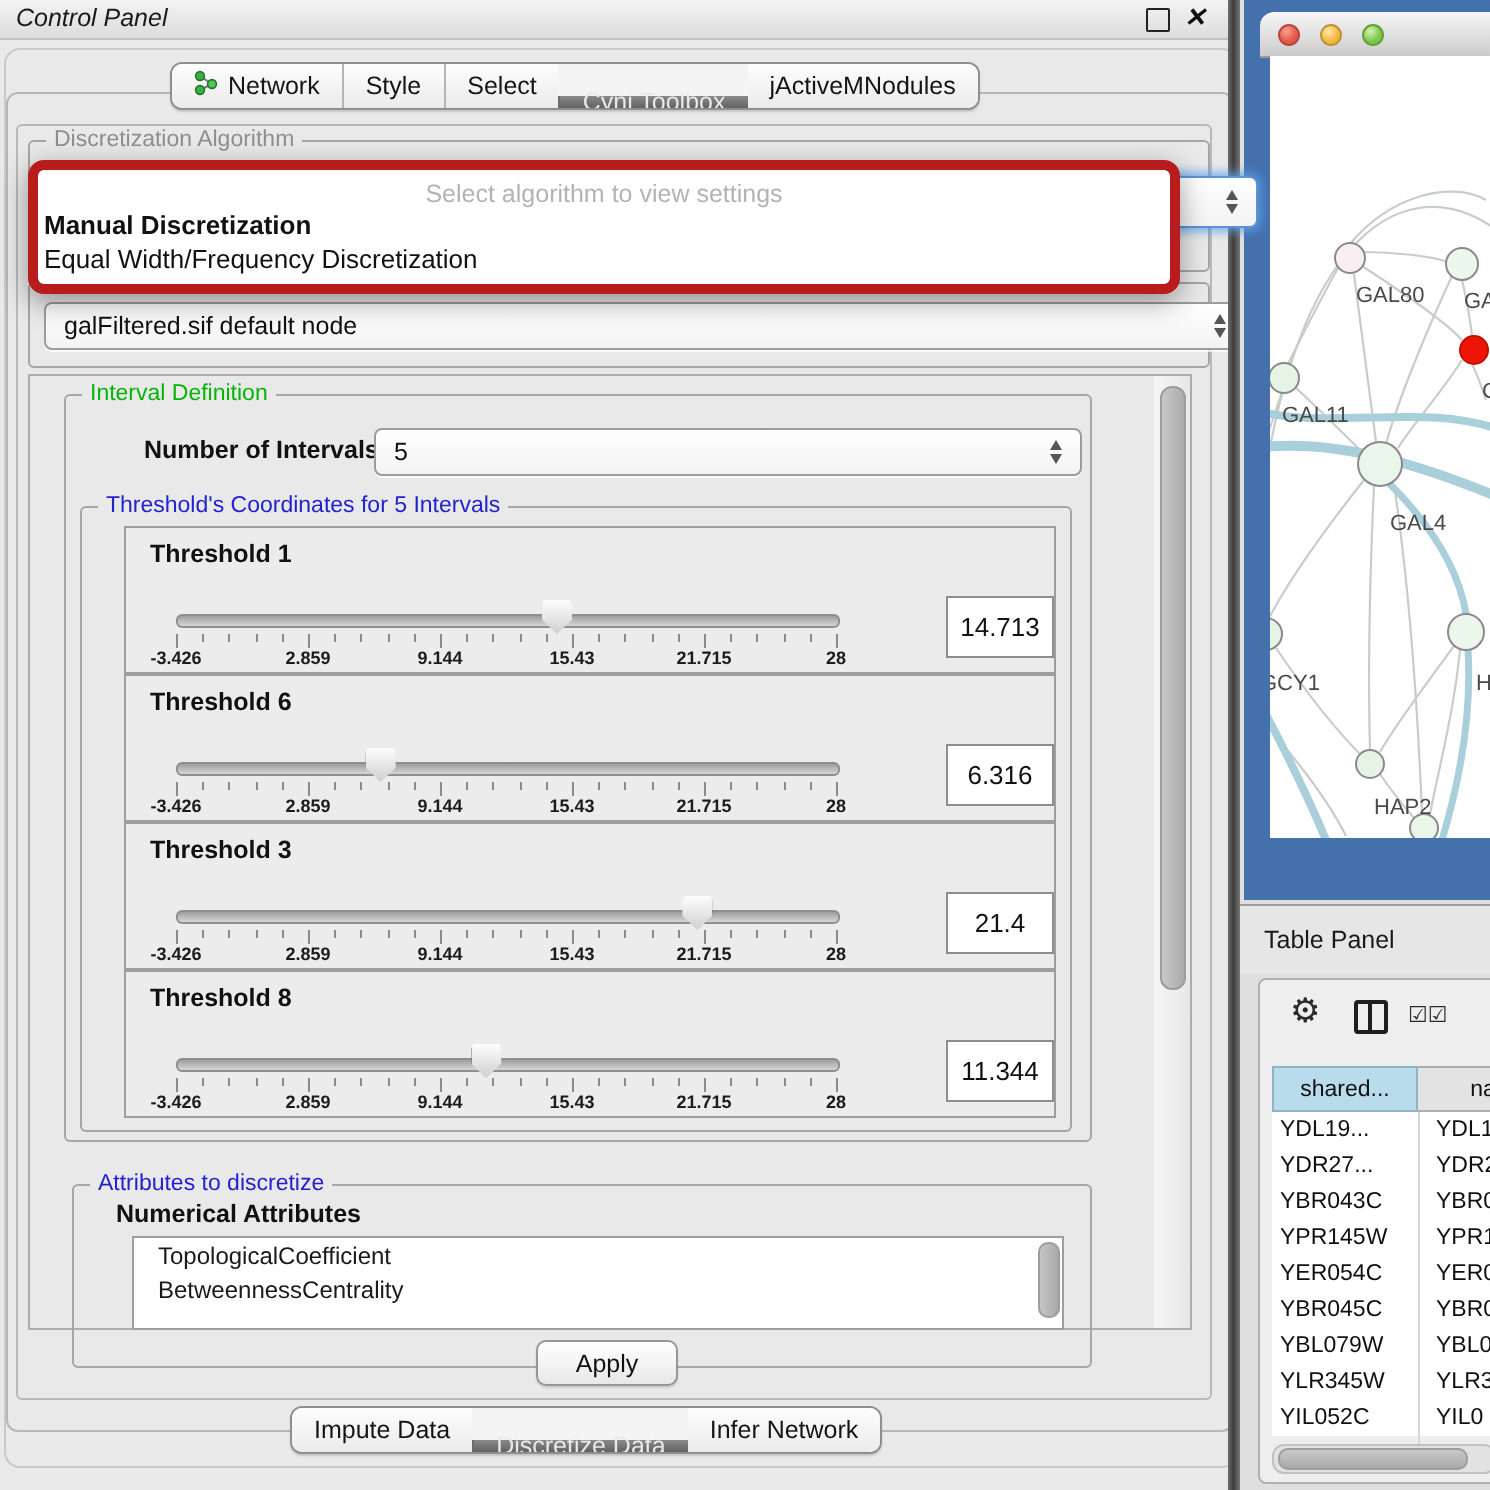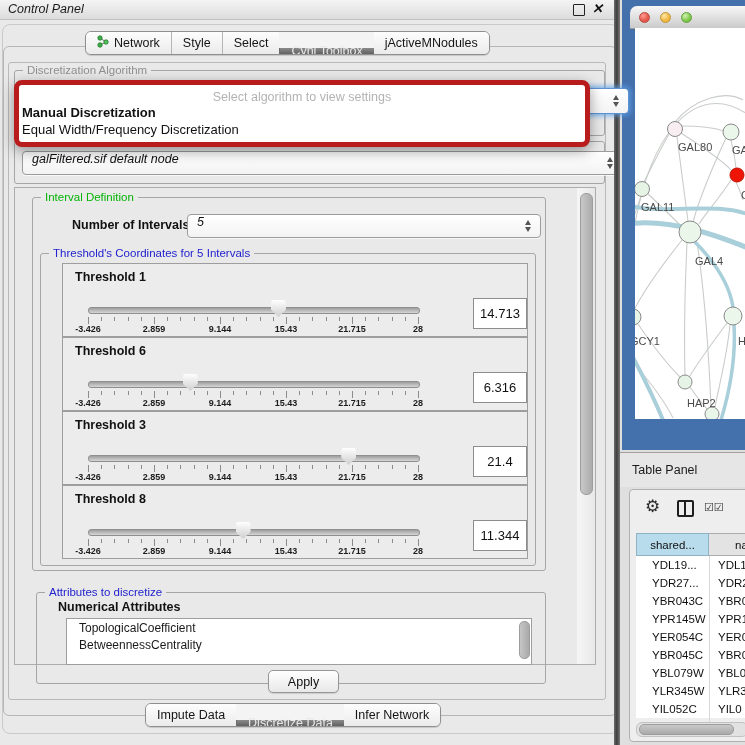--- a/index.html
+++ b/index.html
@@ -31,21 +31,21 @@
   
   .outer-panel{left:8px;top:62px;width:596px;height:636px;border:1px solid #b9b9b9;border-radius:3px;}
 
   
   .group{border:1px solid #a6a6a6;border-radius:3px;}
   .group-label{position:absolute;top:-7px;left:8px;padding:0 4px;background:#e9e9e9;font-size:11.5px;}
   .lbl-gray{color:#8f8f8f;} .lbl-green{color:#06b406;} .lbl-blue{color:#2222cf;} .lbl-dark{color:#222;}
 
   
   .combo{background:linear-gradient(#ffffff,#f3f3f3);border:1px solid #9c9c9c;border-radius:4px;
-    font-size:12.5px;display:flex;padding:0 20px 0 9px;box-shadow:0 1px 0 rgba(255,255,255,.7);font-style:italic;}
+    font-size:12.5px;display:flex;align-items:center;padding:0 20px 0 9px;box-shadow:0 1px 0 rgba(255,255,255,.7);}
   .spinner{position:absolute;right:8px;top:50%;width:7px;height:12px;margin-top:-6px;}
   .spinner:before,.spinner:after{content:"";position:absolute;left:0;border-left:3.5px solid transparent;border-right:3.5px solid transparent;}
   .spinner:before{top:0;border-bottom:5px solid #555;}
   .spinner:after{bottom:0;border-top:5px solid #555;}
 
   .algo-combo{left:22px;top:88px;width:576px;height:24px;border:1px solid #5d93d2;
     box-shadow:0 0 5px 2px rgba(90,160,235,.75);z-index:1;}
   .dropdown-popup{left:14px;top:80px;width:566px;height:57px;background:#fff;border:5px solid #b91c1c;
     border-radius:8px;box-shadow:0 4px 14px rgba(0,0,0,.38);z-index:5;overflow:hidden;}
   .dd-placeholder{text-align:center;color:#b3b3b3;font-size:12.5px;padding-top:5px;}
@@ -115,21 +115,21 @@
   .tp-colsplit:before{content:"";position:absolute;left:5px;top:0;width:2px;height:13px;background:#1e1e1e;}
   .tp-checks{left:74px;top:11px;font-size:11px;color:#2b2b2b;letter-spacing:0;font-family:"DejaVu Sans",sans-serif;}
   .tp-table{left:6px;top:43px;width:110px;height:180px;}
   .tp-headrow{position:absolute;left:0;top:0;height:23px;display:flex;}
   .tp-hcell{box-sizing:border-box;border:1px solid #8fb2c4;display:flex;align-items:center;justify-content:center;
     font-size:11.5px;color:#111;}
   .tp-hcell.c1{width:73px;background:#b9dcec;}
   .tp-hcell.c2{width:82px;background:#e3e3e3;border-color:#adadad;border-left:none;}
   .tp-rows{position:absolute;left:0;top:23px;width:155px;background:#fff;}
   .tp-row{display:flex;height:18px;align-items:center;font-size:11.5px;color:#101010;}
-  .tp-cell1{width:73px;padding-left:16px;box-sizing:border-box;white-space:nowrap;}
+  .tp-cell1{width:73px;padding-left:4px;box-sizing:border-box;white-space:nowrap;}
   .tp-cell2{width:82px;padding-left:9px;box-sizing:border-box;white-space:nowrap;}
   .tp-coldiv{position:absolute;left:73px;top:23px;width:1px;height:168px;background:#d7d7d7;}
   .tp-hscroll{left:6px;top:232px;width:110px;height:13px;background:#e2e2e2;border:1px solid #c2c2c2;border-radius:6px;}
   .tp-hthumb{position:absolute;left:2px;top:1px;width:93px;height:9px;background:linear-gradient(#c9c9c9,#a9a9a9);
     border-radius:5px;border:1px solid #9d9d9d;}
 </style>
 </head>
 <body>
 
 <div id="stage">

